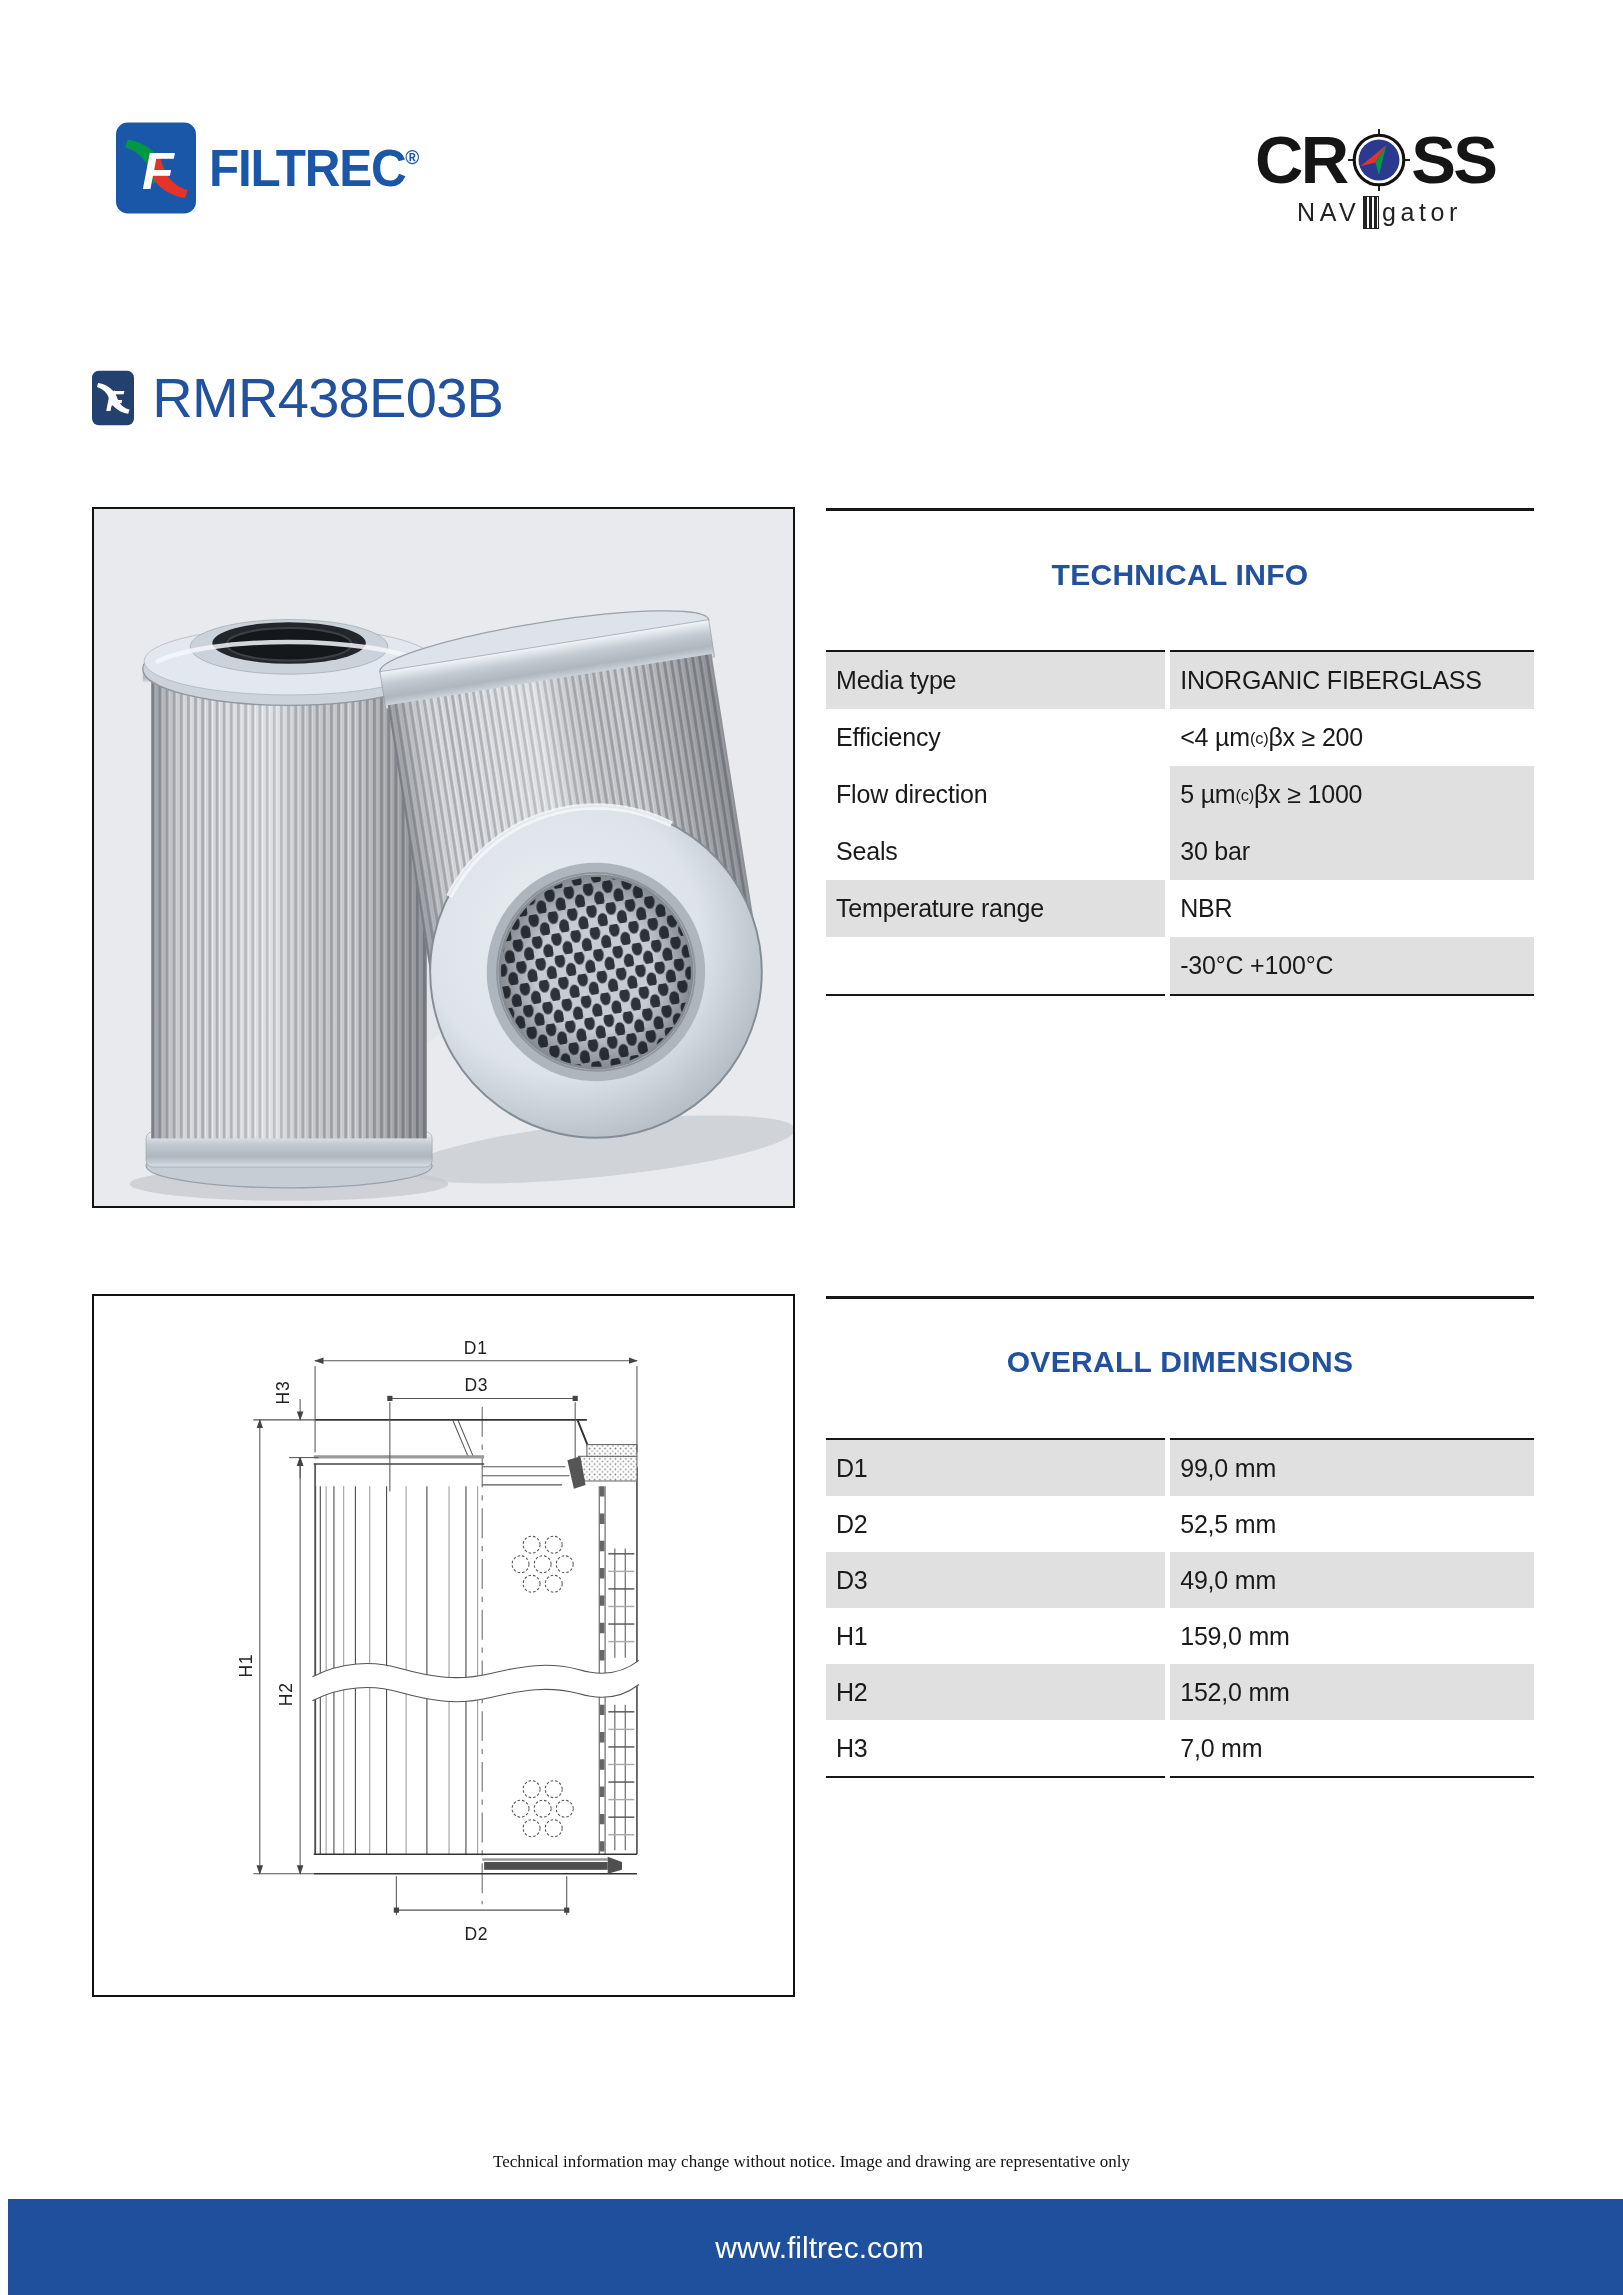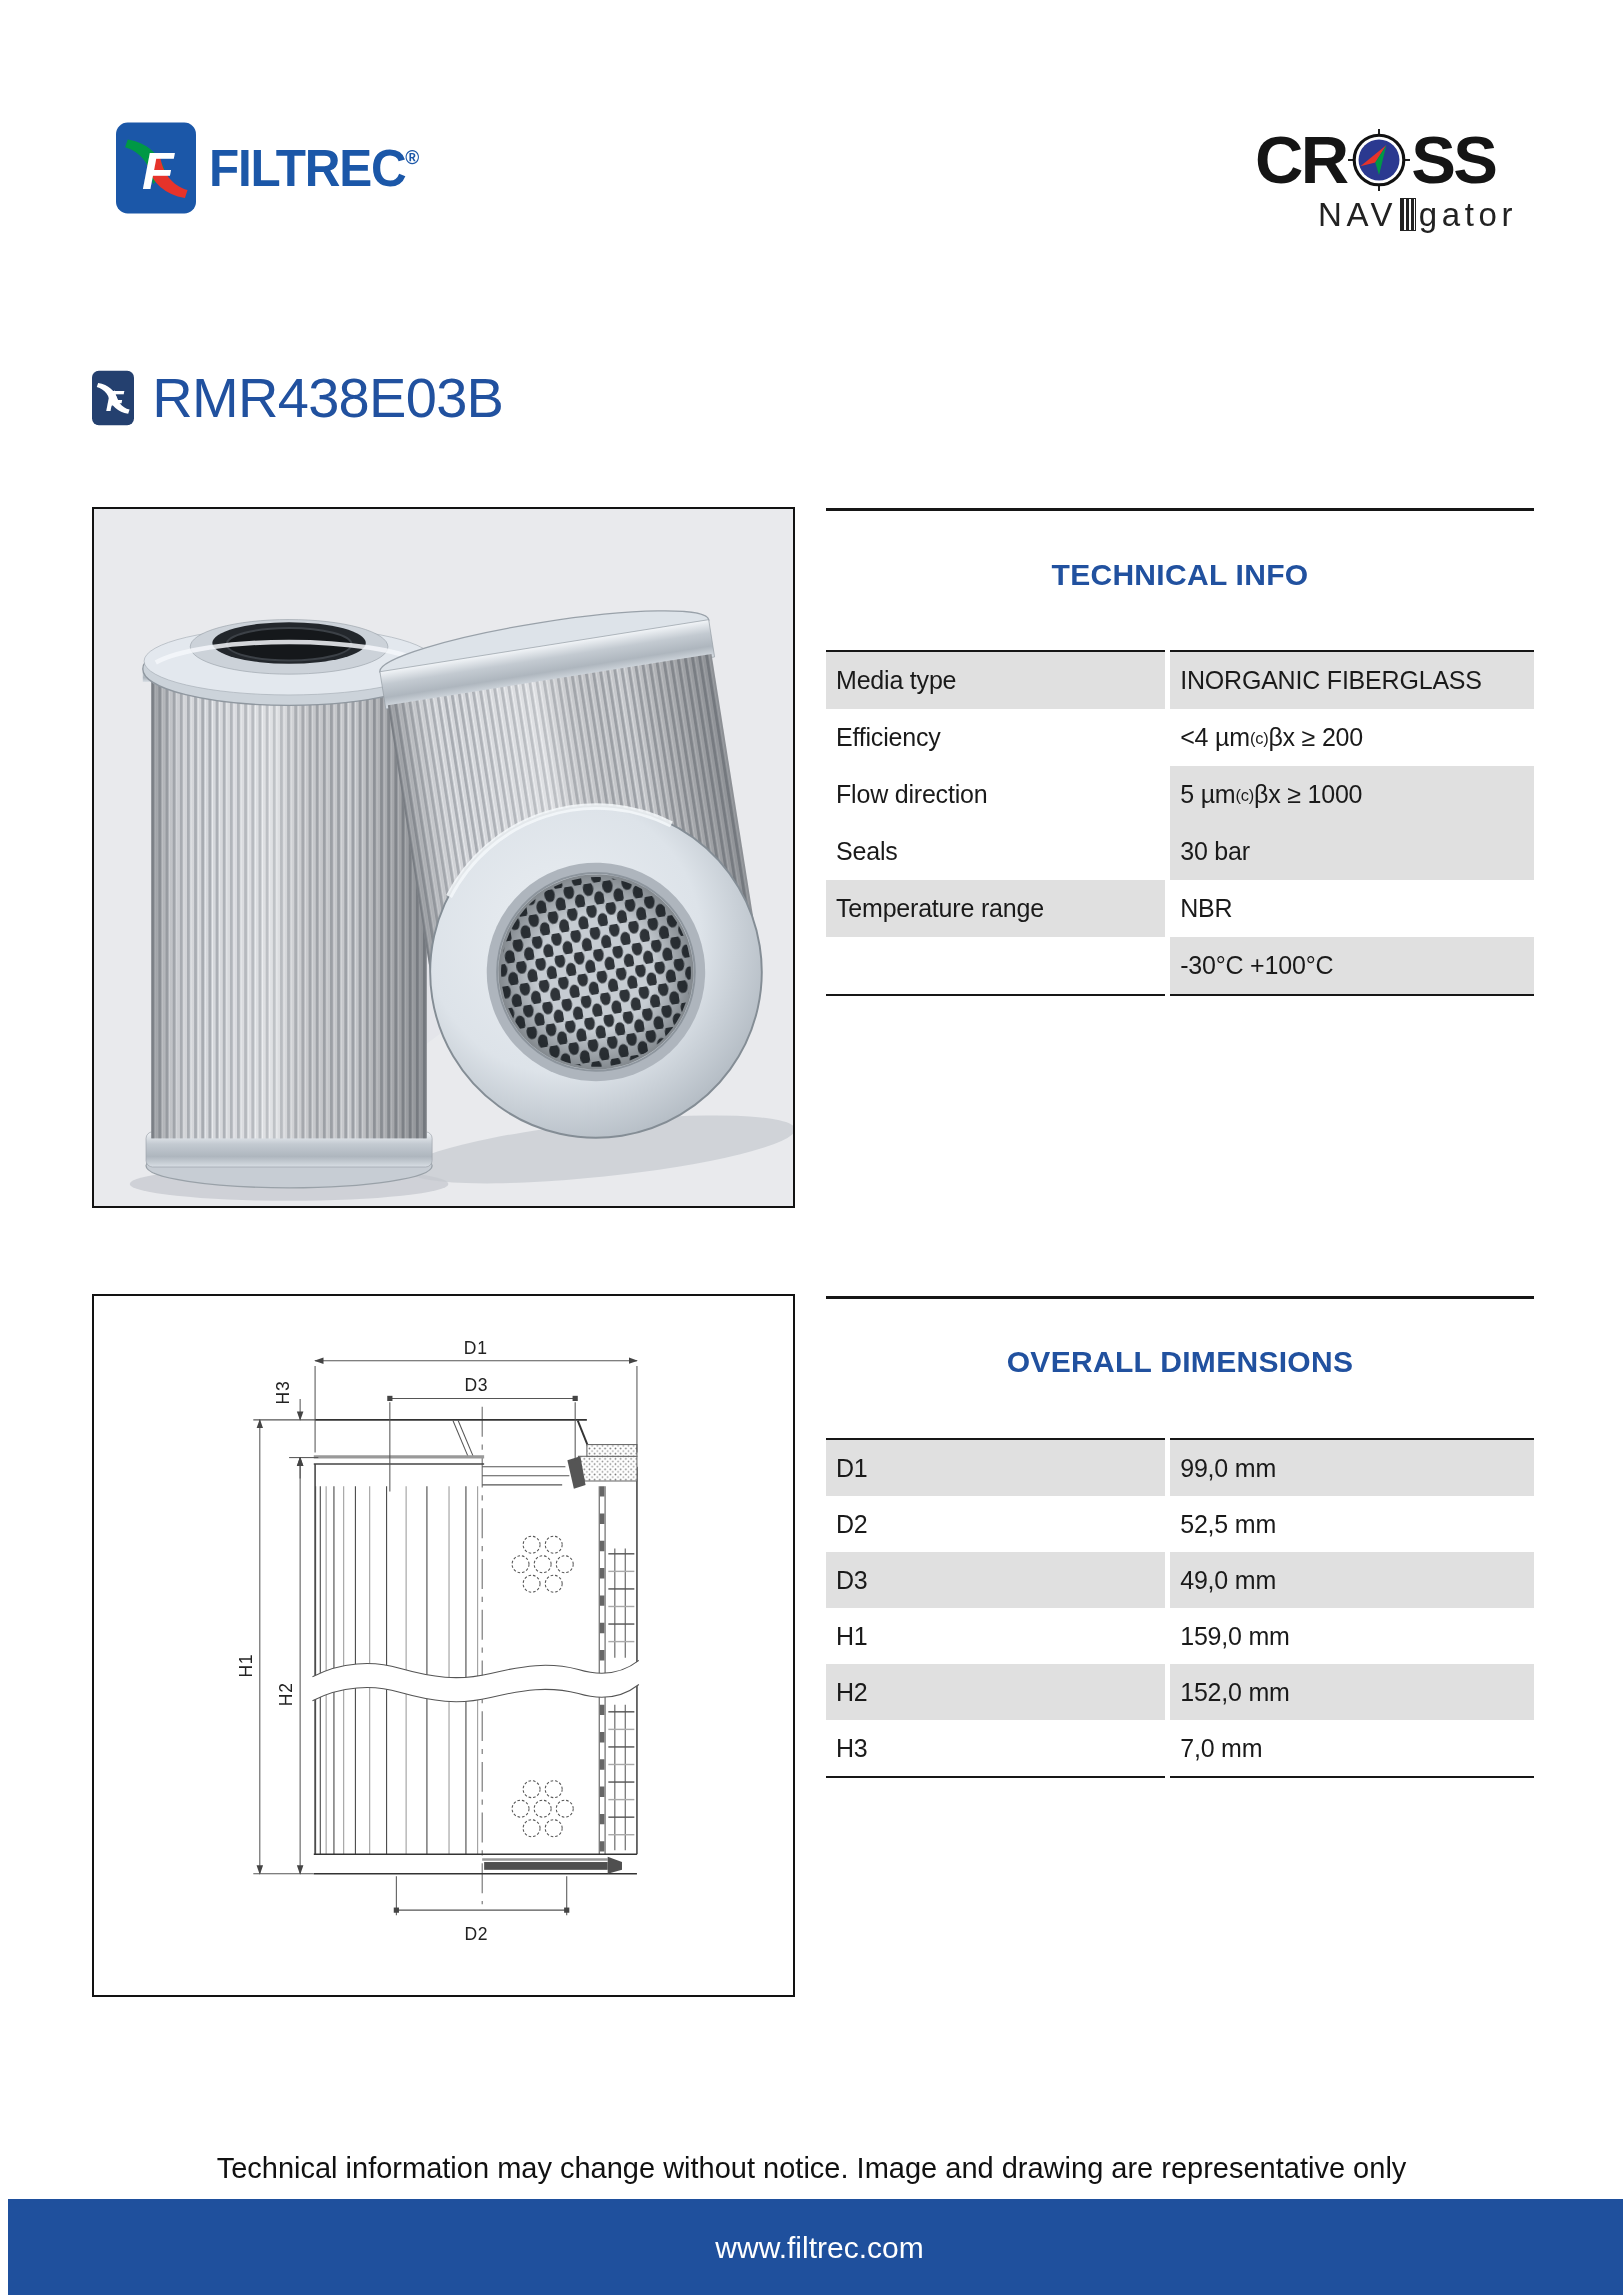--- a/index.html
+++ b/index.html
@@ -8,21 +8,21 @@
     font-family:"Liberation Sans","DejaVu Sans",sans-serif;color:#1a1a1a;overflow:hidden;
   }
   
   .logo-filtrec{position:absolute;left:116px;top:122px;display:flex;align-items:center;}
   .logo-filtrec .mark{width:80px;height:92px;display:block;}
   .logo-filtrec .word{margin-left:13px;font-size:51px;font-weight:bold;color:#1b57a8;letter-spacing:-1.3px;transform:scaleX(.97);transform-origin:left center;}
   .logo-filtrec .reg{font-size:19.6px;vertical-align:22px;font-weight:bold;color:#1b57a8;}
   .logo-cross{position:absolute;left:1255px;top:126px;width:262px;}
   .cross-row1{display:flex;align-items:center;font-weight:bold;font-size:67px;color:#151515;letter-spacing:-2.6px;line-height:1;}
   .cross-row1 .compass{width:62px;height:62px;margin:0 1.3px;}
-  .cross-row2{display:flex;align-items:center;margin-left:42px;margin-top:2.6px;font-size:33px;color:#222;letter-spacing:4.6px;justify-content:flex-end;}
+  .cross-row2{display:flex;align-items:center;margin-left:42px;margin-top:2.6px;font-size:25px;color:#222;letter-spacing:4.6px;}
   .handle{display:inline-block;width:14.4px;height:31px;margin:0 2.6px;border:1.3px solid #222;
     background:repeating-linear-gradient(90deg,#222 0 2.6px,#fff 2.6px 5.2px);}
   
   .product-line{position:absolute;left:92px;top:365px;display:flex;align-items:center;}
   .product-line .picon{width:42px;height:56px;display:block;}
   .product-line .pcode{margin-left:18.3px;font-size:56px;font-weight:normal;color:#21519f;letter-spacing:-0.7px;}
   
   .photo-box{position:absolute;left:92px;top:507px;width:703px;height:701px;border:2px solid #121212;background:#e9eaed;box-sizing:border-box;}
   .draw-box{position:absolute;left:92px;top:1294px;width:703px;height:703px;border:2px solid #121212;background:#ffffff;box-sizing:border-box;}
   .photo-box svg,.draw-box svg{display:block;width:100%;height:100%;}
@@ -32,21 +32,21 @@
   .dtable{position:absolute;left:826px;width:708px;display:flex;gap:5.2px;}
   .dtable .col{border-top:2.6px solid #161616;border-bottom:2.6px solid #161616;}
   .dtable .col.labels{width:339px;}
   .dtable .col.values{flex:1;}
   .dtable .cell{display:flex;align-items:center;padding-left:10px;font-size:25px;letter-spacing:-0.2px;color:#1a1a1a;box-sizing:border-box;}
   .t7 .cell{height:57px;}
   .t6 .cell{height:56px;}
   .cell.g{background:#e0e0e0;}
   .cell sub{font-size:16.4px;line-height:0;}
   
-  .disclaimer{position:absolute;left:0;top:2152px;width:100%;text-align:center;font-size:29px;color:#111;}
+  .disclaimer{position:absolute;left:0;top:2152px;width:100%;text-align:center;font-size:17px;color:#111;font-family:Liberation Serif, serif;}
   .footer-bar{position:absolute;left:8px;top:2199px;width:100%;height:97px;background:#1f509d;}
   .footer-bar .site{width:100%;text-align:center;line-height:97px;font-size:30px;color:#ffffff;text-decoration:none;display:block;}
 </style>
 </head>
 <body>
 
 <div class="logo-filtrec">
   <svg class="mark" viewBox="0 0 123 140">
     <rect x="0" y="0" width="123" height="140" rx="18" fill="#1b57a8"></rect>
     <path d="M18,26 C48,31 68,49 76,76 L57,95 C53,63 37,45 14,38 Z" fill="#009845"></path>

